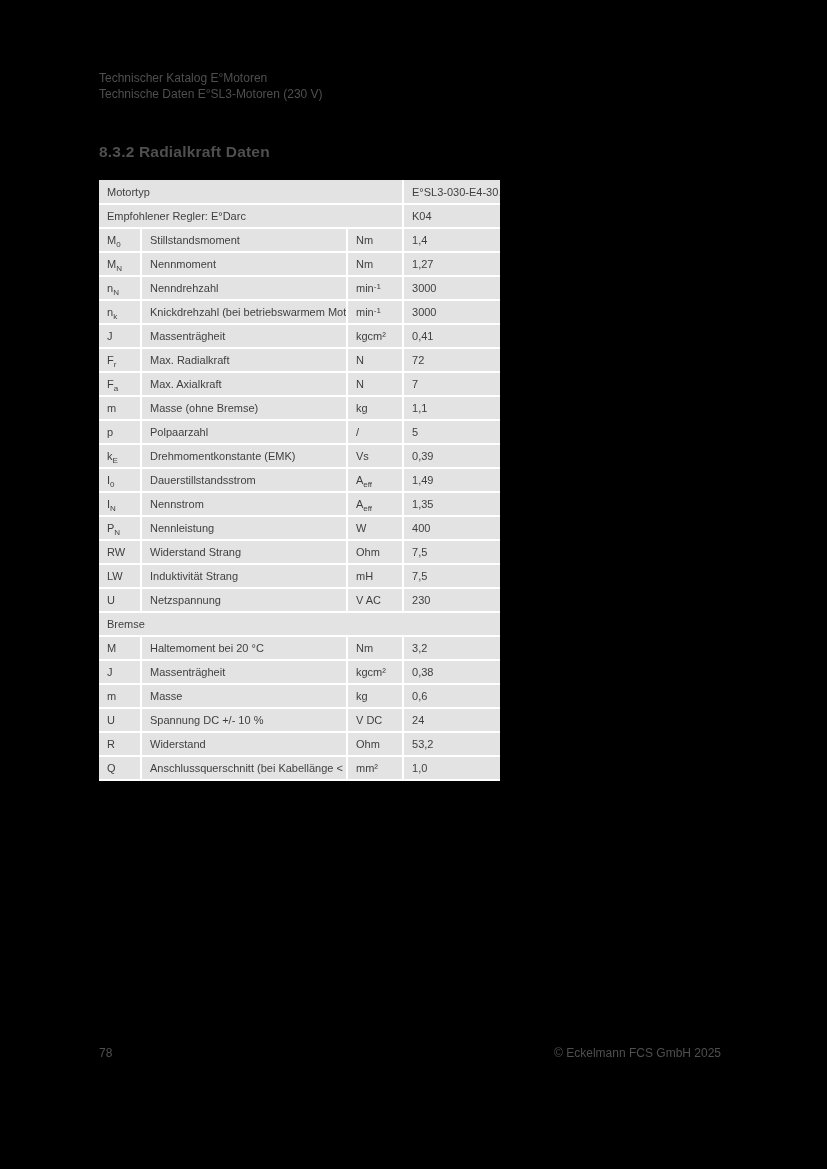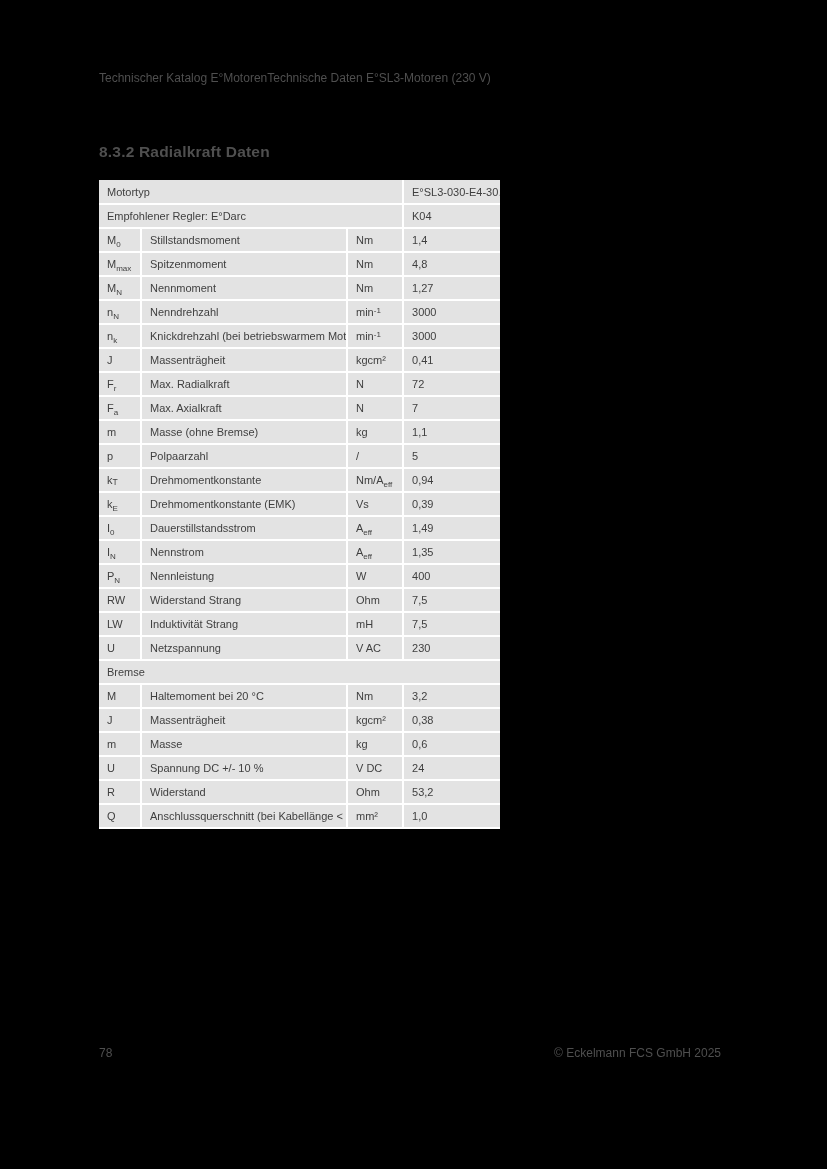--- a/index.html
+++ b/index.html
@@ -18,24 +18,25 @@
     background: var(--page-bg);
     font-family: "Liberation Sans", "DejaVu Sans", sans-serif;
     overflow: hidden;
   }
   .page-header {
     position: absolute;
     top: 70px;
     left: 99px;
     width: 622px;
     display: flex;
-    justify-content: flex-start;
+    justify-content: flex-end;
     font-size: 12px;
     line-height: 16px;
     color: var(--page-text);
+    flex-direction: column;
   }
   .section-title {
     position: absolute;
     top: 143px;
     left: 99px;
     font-size: 15.5px;
     font-weight: 600;
     color: var(--page-text);
     letter-spacing: 0.2px;
   }
@@ -101,26 +102,20 @@
         <td colspan="3">Empfohlener Regler: E°Darc</td>
         <td class="vsep">K04</td>
       </tr>
       <tr>
         <td>M<span class="sub">0</span></td>
         <td class="vsep">Stillstandsmoment</td>
         <td class="vsep">Nm</td>
         <td class="vsep">1,4</td>
       </tr>
       <tr>
-        <td>M<span class="sub">max</span></td>
-        <td class="vsep">Spitzenmoment</td>
-        <td class="vsep">Nm</td>
-        <td class="vsep">4,8</td>
-      </tr>
-      <tr>
         <td>M<span class="sub">N</span></td>
         <td class="vsep">Nennmoment</td>
         <td class="vsep">Nm</td>
         <td class="vsep">1,27</td>
       </tr>
       <tr>
         <td>n<span class="sub">N</span></td>
         <td class="vsep">Nenndrehzahl</td>
         <td class="vsep">min<span class="sup">-1</span></td>
         <td class="vsep">3000</td>
@@ -155,26 +150,20 @@
         <td class="vsep">kg</td>
         <td class="vsep">1,1</td>
       </tr>
       <tr>
         <td>p</td>
         <td class="vsep">Polpaarzahl</td>
         <td class="vsep">/</td>
         <td class="vsep">5</td>
       </tr>
       <tr>
-        <td>k<span class="smallcap">T</span></td>
-        <td class="vsep">Drehmomentkonstante</td>
-        <td class="vsep">Nm/A<span class="sub">eff</span></td>
-        <td class="vsep">0,94</td>
-      </tr>
-      <tr>
         <td>k<span class="sub">E</span></td>
         <td class="vsep">Drehmomentkonstante (EMK)</td>
         <td class="vsep">Vs</td>
         <td class="vsep">0,39</td>
       </tr>
       <tr>
         <td>I<span class="sub">0</span></td>
         <td class="vsep">Dauerstillstandsstrom</td>
         <td class="vsep">A<span class="sub">eff</span></td>
         <td class="vsep">1,49</td>

